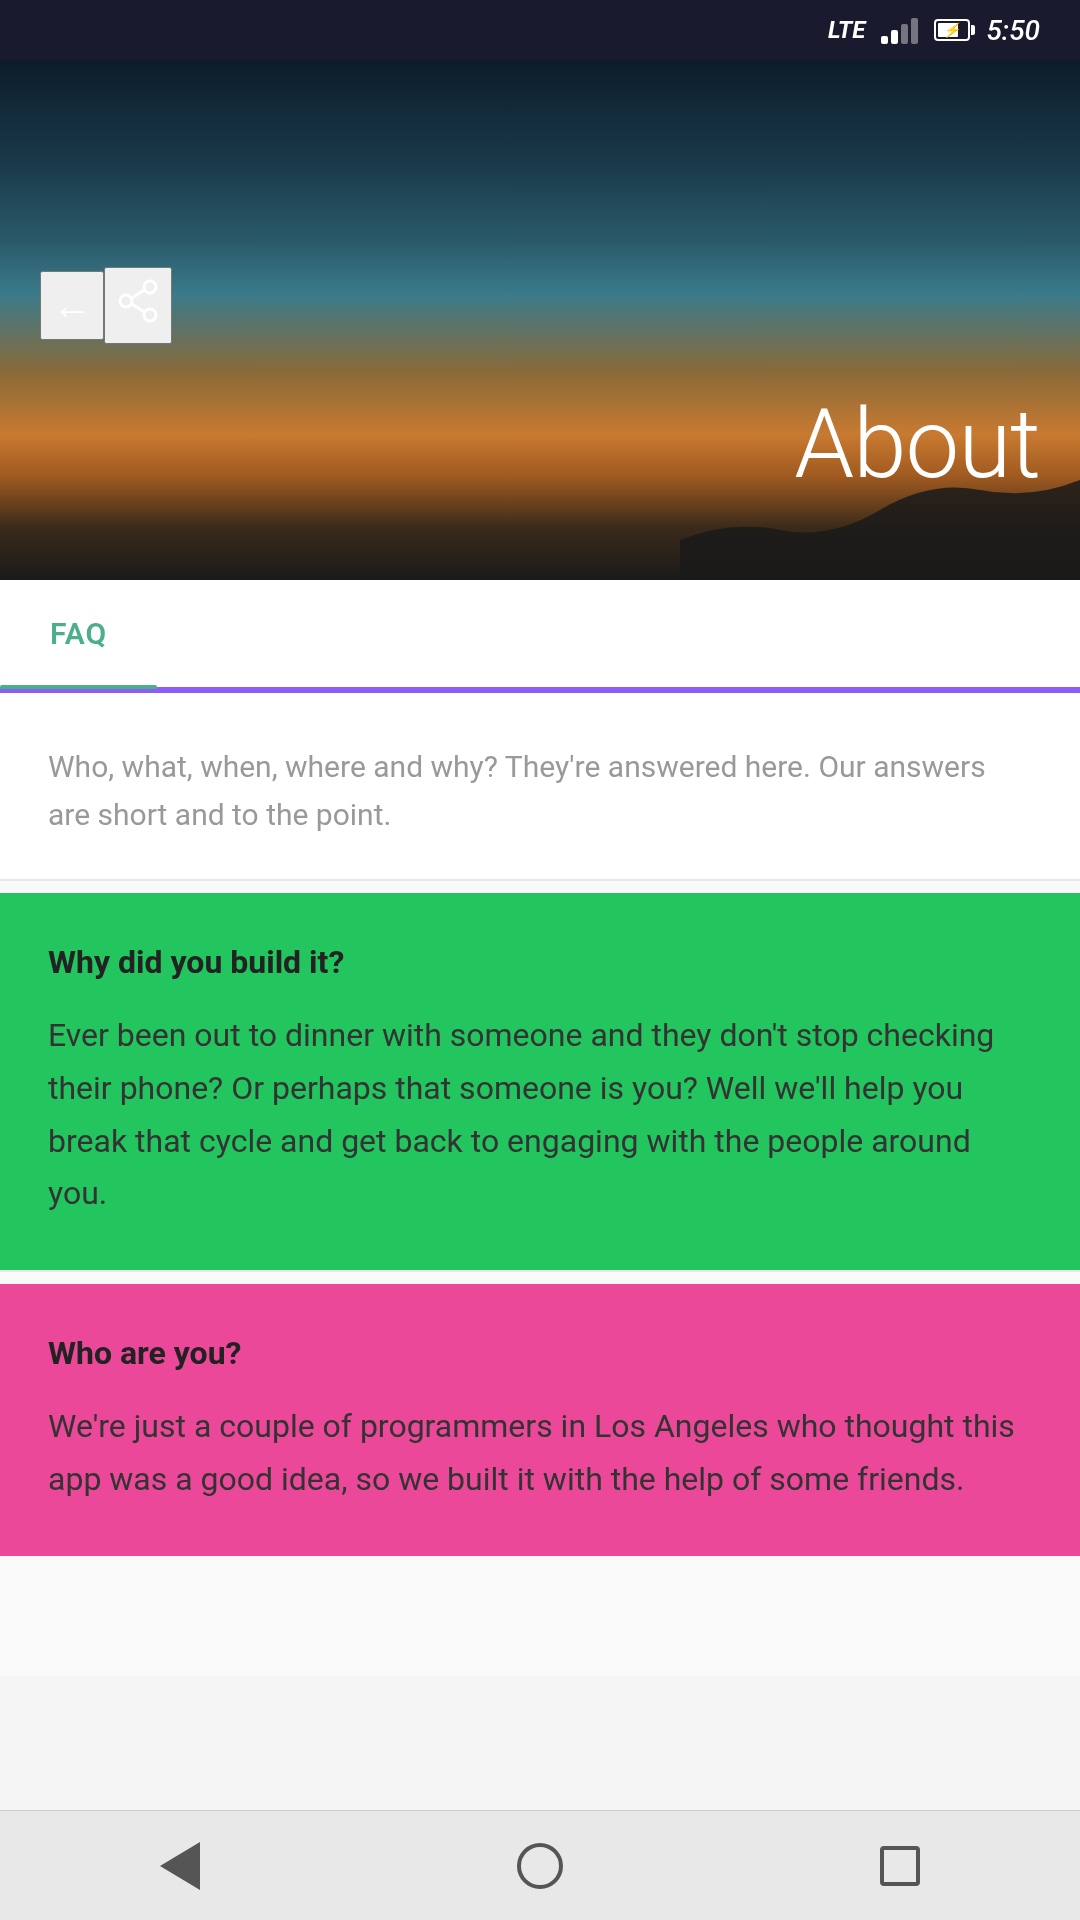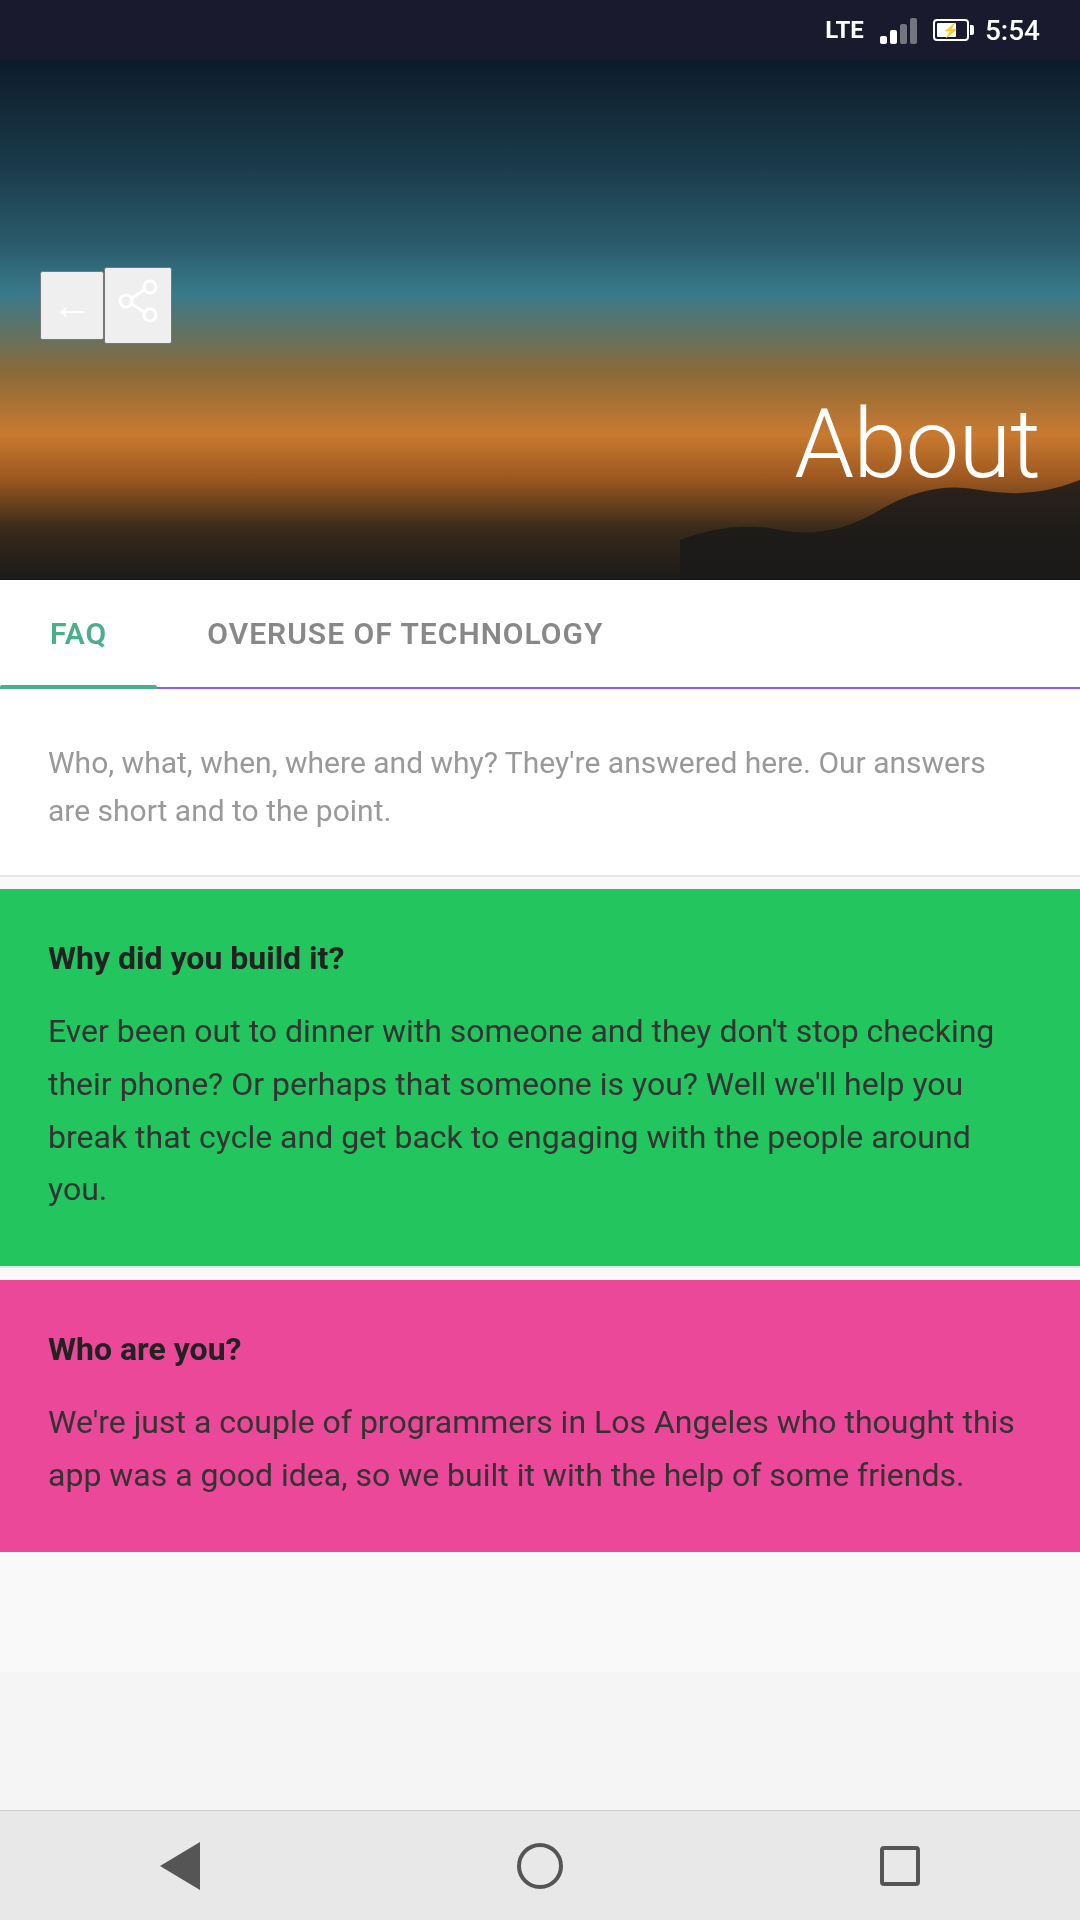--- a/index.html
+++ b/index.html
@@ -25,20 +25,21 @@
     }
     .status-bar-text {
       color: white;
       font-size: 28px;
       font-weight: 500;
     }
     .status-icons {
       display: flex;
       align-items: center;
       gap: 16px;
+      font-style: italic;
     }
     .lte-icon {
       color: white;
       font-size: 24px;
       font-weight: bold;
     }
     .signal-bars {
       display: flex;
       align-items: flex-end;
       gap: 3px;
@@ -143,21 +144,21 @@
       bottom: 0;
       right: 0;
       width: 400px;
       height: 120px;
     }
 
     
     .tabs-container {
       background: white;
       display: flex;
-      border-bottom: 2px solid #8b5cf6;
+      border-bottom: 6px solid #8b5cf6;
     }
 
     .tab {
       padding: 36px 50px;
       font-size: 30px;
       font-weight: 600;
       letter-spacing: 1px;
       cursor: pointer;
       position: relative;
       color: #888;
@@ -284,21 +285,21 @@
     <div class="signal-bars">
       <div class="signal-bar" style="height:8px;"></div>
       <div class="signal-bar" style="height:14px;"></div>
       <div class="signal-bar" style="height:20px; opacity:0.4;"></div>
       <div class="signal-bar" style="height:26px; opacity:0.4;"></div>
     </div>
     <div class="battery-icon">
       <div class="battery-fill"></div>
       <span class="bolt">⚡</span>
     </div>
-    <span class="status-bar-text">5:54</span>
+    <span class="status-bar-text">5:50</span>
   </div>
 </div>
 
 <div class="hero-header">
   <div class="hero-nav">
     <button class="back-btn">←</button>
     <button class="share-btn">
       <svg width="44" height="44" viewBox="0 0 44 44" fill="none" xmlns="http://www.w3.org/2000/svg">
         <circle cx="34" cy="8" r="6" stroke="white" stroke-width="3" fill="none"></circle>
         <circle cx="10" cy="22" r="6" stroke="white" stroke-width="3" fill="none"></circle>
@@ -311,21 +312,20 @@
 
   <svg class="hero-hill" viewBox="0 0 400 120" xmlns="http://www.w3.org/2000/svg" preserveAspectRatio="none">
     <path d="M0,120 L0,80 Q50,60 100,70 Q150,80 200,50 Q250,20 300,30 Q350,40 400,20 L400,120 Z" fill="#1a1a1a" opacity="0.85"></path>
   </svg>
 
   <h1 class="hero-title">About</h1>
 </div>
 
 <div class="tabs-container">
   <div class="tab active">FAQ</div>
-  <div class="tab">OVERUSE OF TECHNOLOGY</div>
 </div>
 
 <div class="content">
 
   <div class="intro-section">
     <p class="intro-text">Who, what, when, where and why? They're answered here. Our answers are short and to the point.</p>
   </div>
 
   <div class="divider"></div>
 

